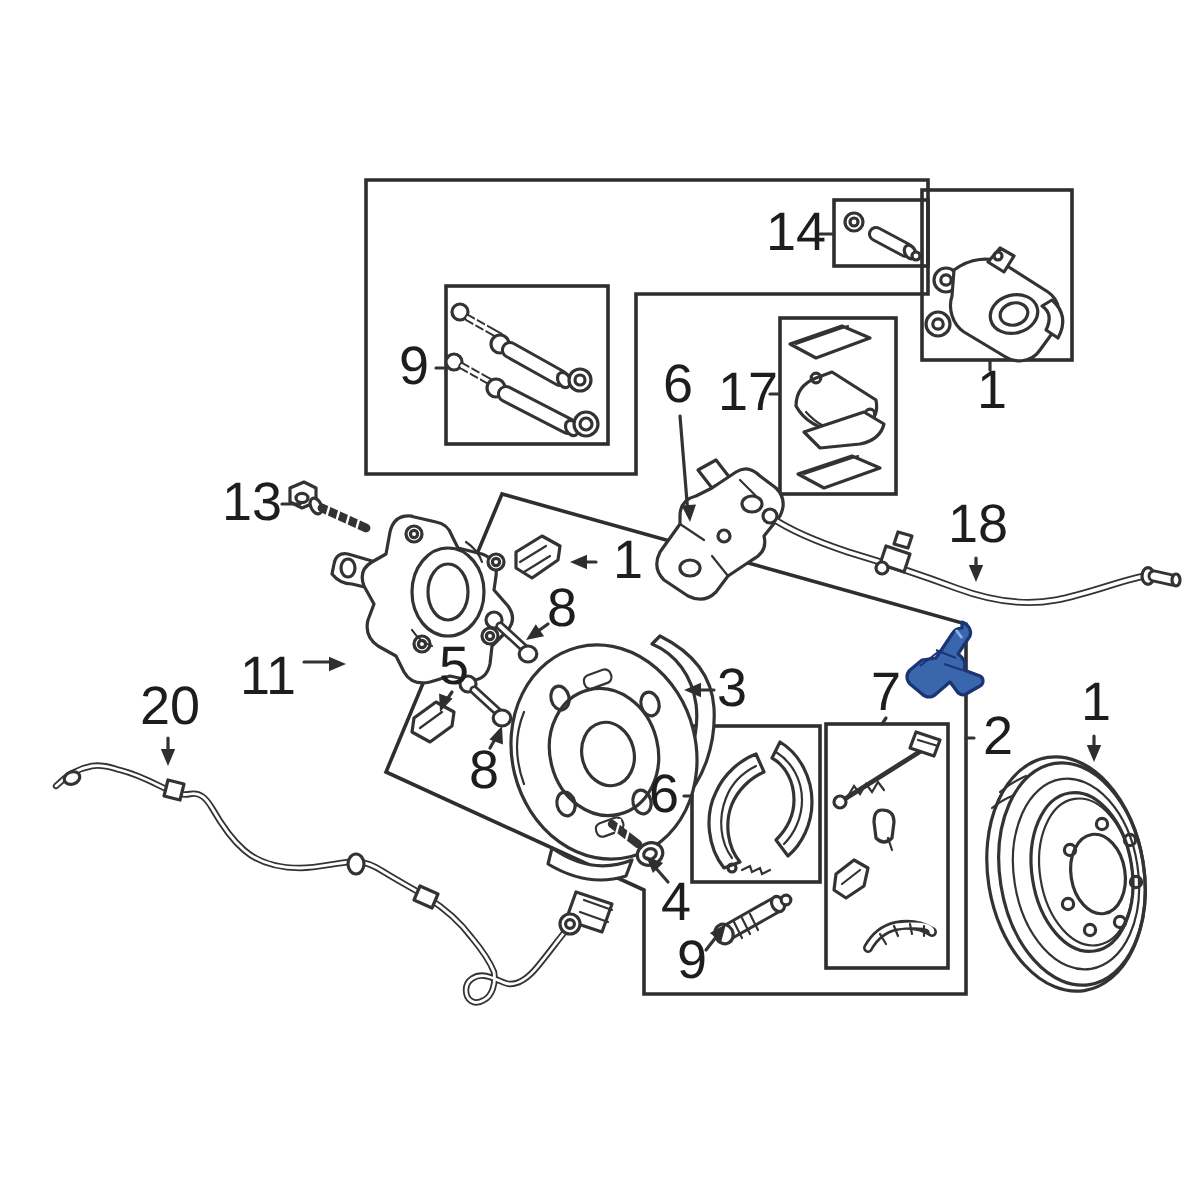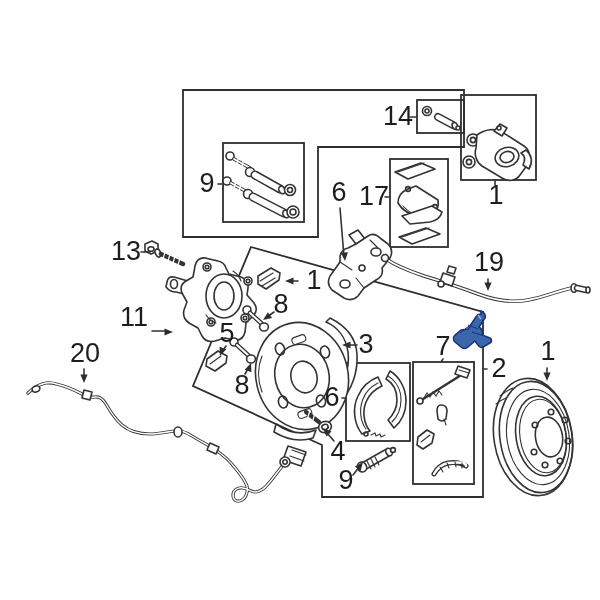--- a/index.html
+++ b/index.html
@@ -319,22 +319,22 @@
   <div class="callout" style="left:481px;top:353px">2</div>
   <div class="callout" style="left:348px;top:329px">3</div>
   <div class="callout" style="left:320px;top:436px">4</div>
   <div class="callout" style="left:209px;top:318px">5</div>
   <div class="callout" style="left:314px;top:382px">6</div>
   <div class="callout" style="left:425px;top:331px">7</div>
   <div class="callout" style="left:263px;top:289px">8</div>
   <div class="callout" style="left:224px;top:370px">8</div>
   <div class="callout" style="left:328px;top:465px">9</div>
   <div class="callout" style="left:296px;top:265px">1</div>
-  <div class="callout" style="left:116px;top:302px">11</div>
+  <div class="callout" style="left:116px;top:323px">11</div>
   <div class="callout" style="left:108px;top:236px">13</div>
   <div class="callout" style="left:478px;top:180px">1</div>
   <div class="callout" style="left:380px;top:101px">14</div>
   <div class="callout" style="left:321px;top:177px">6</div>
   <div class="callout" style="left:189px;top:168px">9</div>
   <div class="callout" style="left:356px;top:181px">17</div>
-  <div class="callout" style="left:471px;top:247px">19</div>
+  <div class="callout" style="left:471px;top:247px">18</div>
   <div class="callout" style="left:67px;top:338px">20</div>
 </div>
 
 </body></html>

